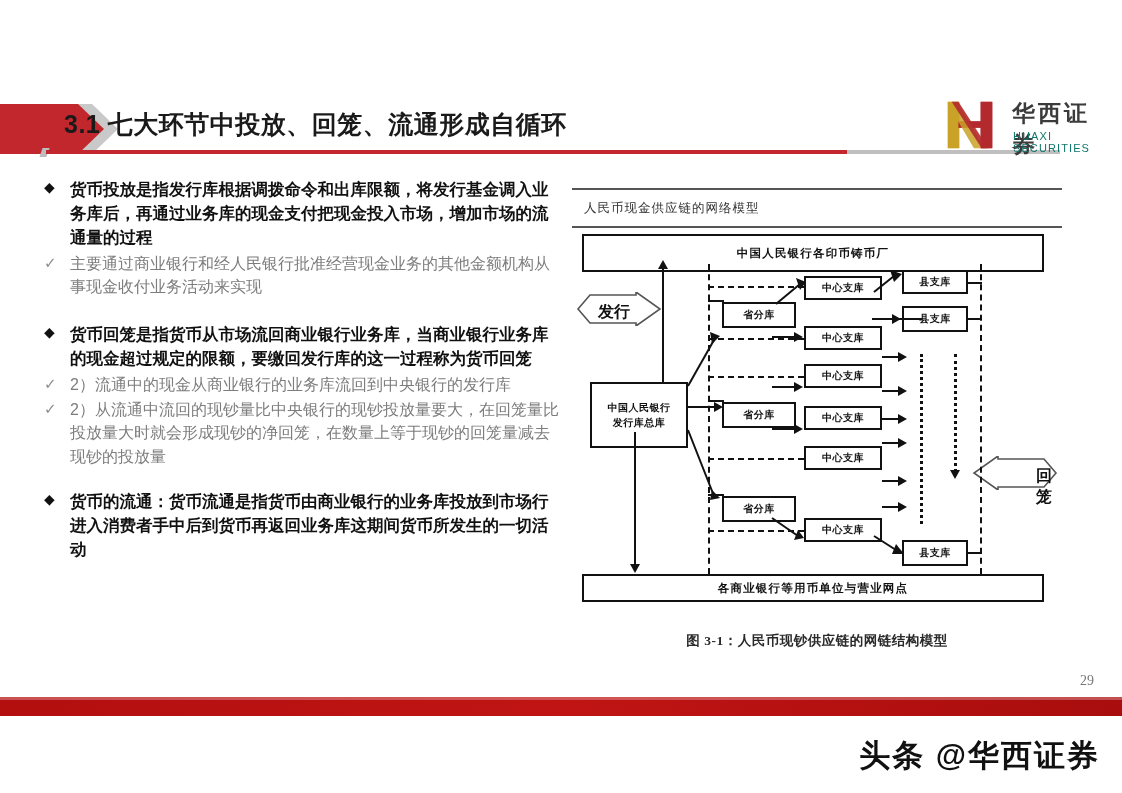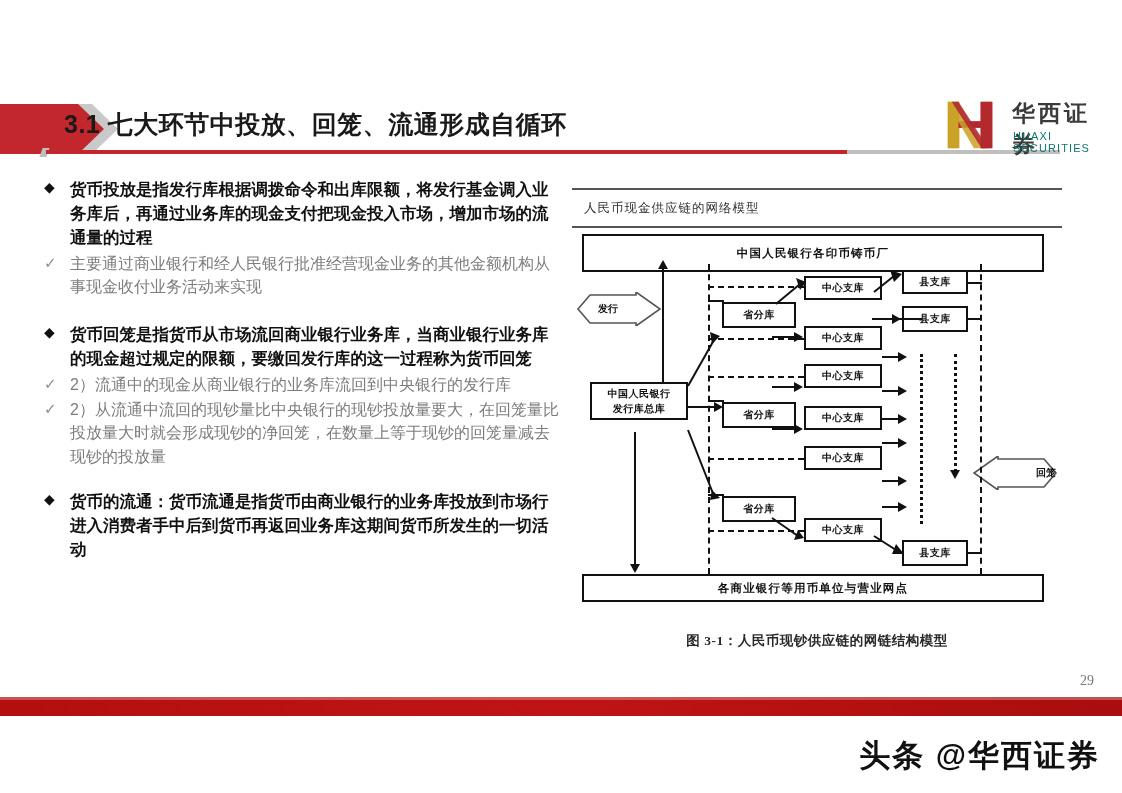--- a/index.html
+++ b/index.html
@@ -74,21 +74,21 @@
   .bx.small{font-size:10px;letter-spacing:0.5px;}
   .ln{position:absolute;background:#111;}
   .dln{position:absolute;border-top:2px dashed #111;}
   .dlnv{position:absolute;border-left:2px dashed #111;}
   .dotv{position:absolute;border-left:3px dotted #111;}
   .ar{position:absolute;width:0;height:0;}
   .ar-r{border-top:5px solid transparent;border-bottom:5px solid transparent;border-left:9px solid #111;}
   .ar-u{border-left:5px solid transparent;border-right:5px solid transparent;border-bottom:9px solid #111;}
   .ar-d{border-left:5px solid transparent;border-right:5px solid transparent;border-top:9px solid #111;}
   .bigarrow{position:absolute;font-family:"Liberation Serif","DejaVu Serif",serif;
-     font-weight:bold;font-size:10px;color:#111;}
+     font-weight:bold;font-size:16px;color:#111;}
 
   
   .src{position:absolute;left:40px;top:676px;font-size:13px;color:#6e6e6e;
      font-style:italic;font-family:"Liberation Serif","DejaVu Serif",serif;letter-spacing:0.6px;}
   .pageno{position:absolute;right:28px;top:673px;font-size:14px;color:#777;
      font-family:"Liberation Serif","DejaVu Serif",serif;}
   .footbar{position:absolute;left:0;top:697px;width:1122px;height:19px;
      background:linear-gradient(to right,#b30f0f 0%,#c01414 50%,#a90d0d 100%);}
   .footbar-sheen{position:absolute;left:0;top:697px;width:1122px;height:3px;
      background:rgba(255,255,255,.28);}
@@ -172,21 +172,21 @@
     <div class="fig-rule" style="top:0;"></div>
     <div class="fig-title">人民币现金供应链的网络模型</div>
     <div class="fig-rule" style="top:38px;"></div>
 
     <div class="fig-canvas">
 
       <div class="bx wide" style="left:10px;top:0px;width:462px;height:38px;">中国人民银行各印币铸币厂</div>
 
       <div class="bx wide" style="left:10px;top:340px;width:462px;height:28px;text-align:right;">各商业银行等用币单位与营业网点</div>
 
-      <div class="bx small" style="left:18px;top:148px;width:98px;height:38px;flex-direction:column;line-height:1.5;align-items:center;">
+      <div class="bx small" style="left:18px;top:148px;width:98px;height:66px;flex-direction:column;line-height:1.5;align-items:center;">
         <span>中国人民银行</span>
         <span>发行库总库</span>
       </div>
 
       <div class="bx small" style="left:150px;top:68px;width:74px;height:26px;">省分库</div>
       <div class="bx small" style="left:150px;top:168px;width:74px;height:26px;">省分库</div>
       <div class="bx small" style="left:150px;top:262px;width:74px;height:26px;">省分库</div>
 
       <div class="bx small" style="left:232px;top:42px;width:78px;height:24px;">中心支库</div>
       <div class="bx small" style="left:232px;top:92px;width:78px;height:24px;">中心支库</div>

